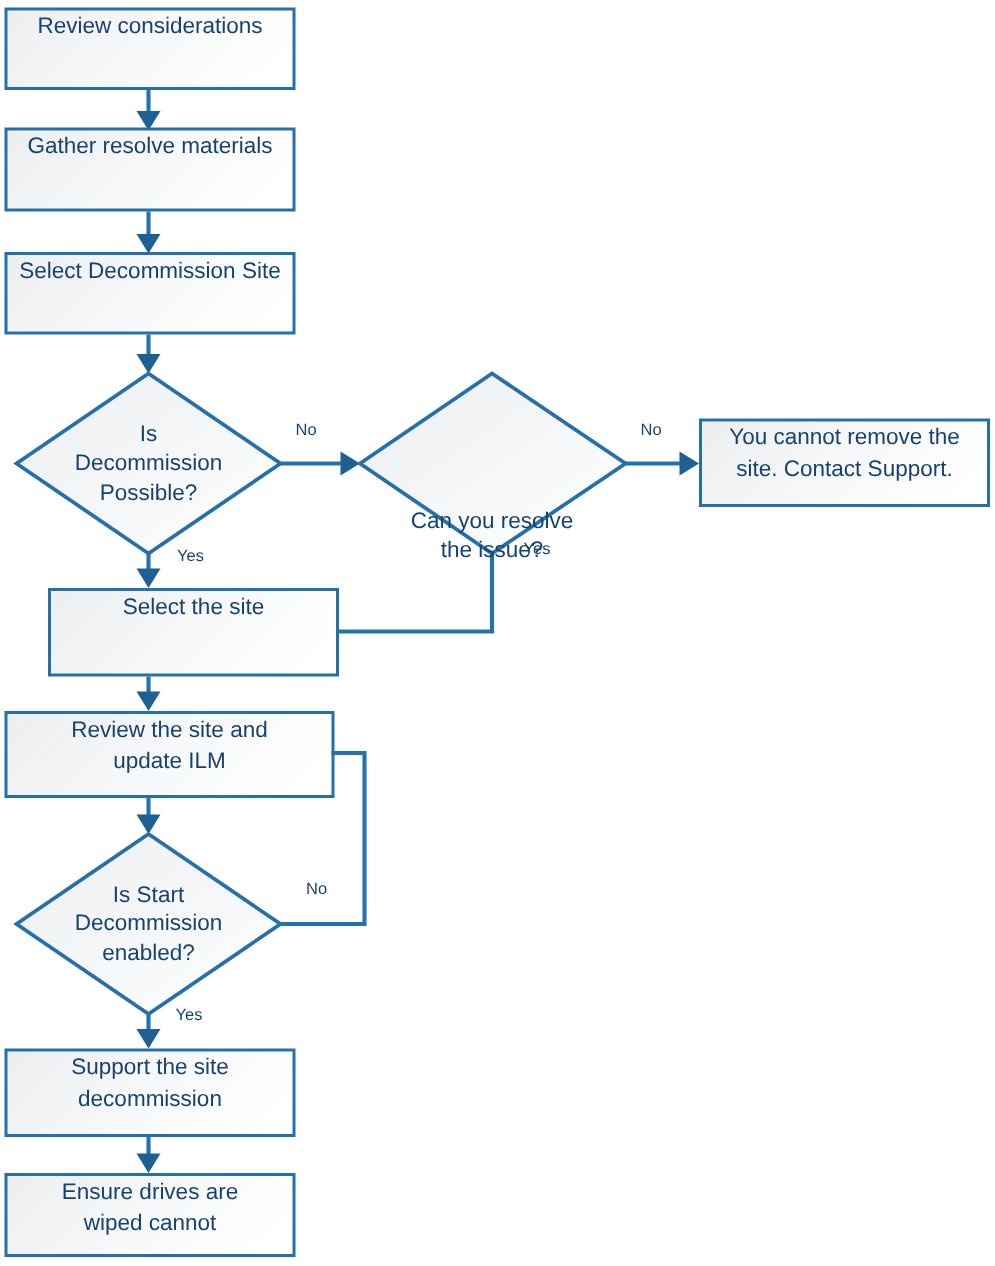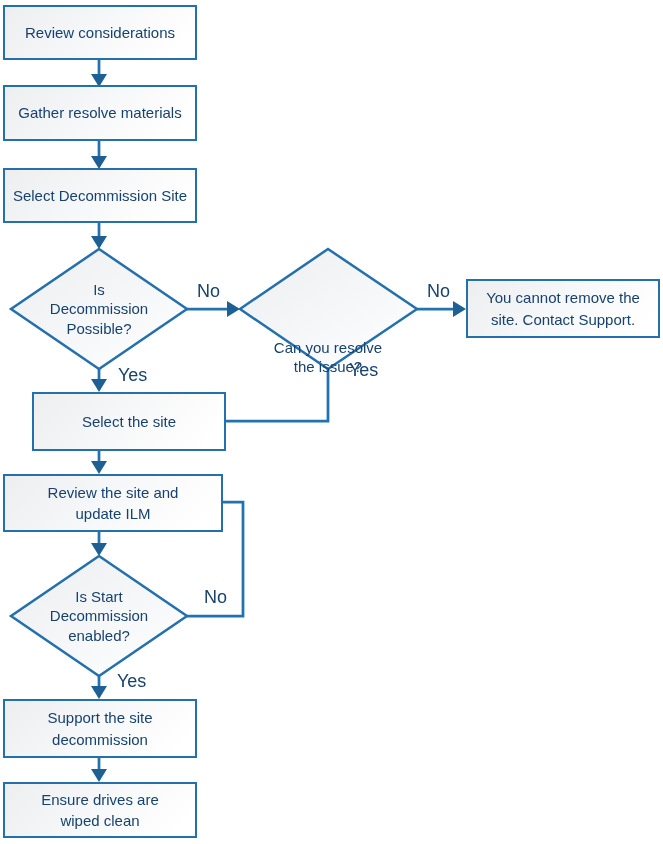--- a/index.html
+++ b/index.html
@@ -20,21 +20,21 @@
     left: 0;
     top: 0;
     z-index: 1;
   }
   .box {
     position: absolute;
     box-sizing: border-box;
     border: 2px solid #2470AC;
     background: linear-gradient(135deg, #eceef0 0%, #f6f7f8 45%, #ffffff 90%);
     display: flex;
-    align-items: center;
+    align-items: flex-start;
     justify-content: center;
     text-align: center;
     z-index: 2;
   }
   .box-text, .diamond-text {
     color: #17426F;
     font-size: 15px;
     line-height: 1.42;
     text-align: center;
   }
@@ -44,21 +44,21 @@
     flex-direction: column;
     align-items: center;
     justify-content: center;
     z-index: 3;
     line-height: 1.28;
   }
   .bold { font-weight: 400; }
   .edge-label {
     position: absolute;
     color: #17426F;
-    font-size: 18px;
+    font-size: 11px;
     z-index: 3;
     white-space: nowrap;
   }
   .wrap-narrow { display: inline-block; }
 </style>
 </head>
 <body>
 
 <div id="canvas">
 
@@ -134,21 +134,21 @@
 
   <div class="box" style="left:3px; top:474px; width:220px; height:58px;">
     <div class="box-text wrap-narrow" style="width:150px;">Review the site and update ILM</div>
   </div>
 
   <div class="box" style="left:3px; top:699px; width:194px; height:59px;">
     <div class="box-text wrap-narrow" style="width:140px;">Support the site decommission</div>
   </div>
 
   <div class="box" style="left:3px; top:782px; width:194px; height:56px;">
-    <div class="box-text wrap-narrow" style="width:140px;">Ensure drives are wiped clean</div>
+    <div class="box-text wrap-narrow" style="width:140px;">Ensure drives are wiped cannot</div>
   </div>
 
   <div class="diamond-text" style="left:19px; top:270px; width:160px; height:78px;">
     <div><span>Is</span></div>
     <div class="bold"><span>Decommission</span></div>
     <div><span class="bold">Possible</span><span>?</span></div>
   </div>
 
   <div class="diamond-text" style="left:258px; top:283px; width:140px; height:52px;margin-top:48px;">
     <div style="width:125px;">Can you resolve the issue?</div>

